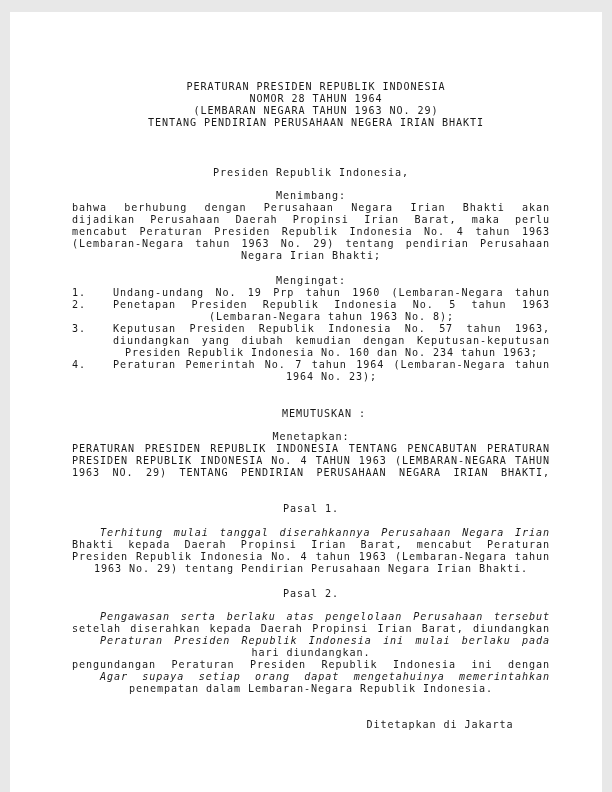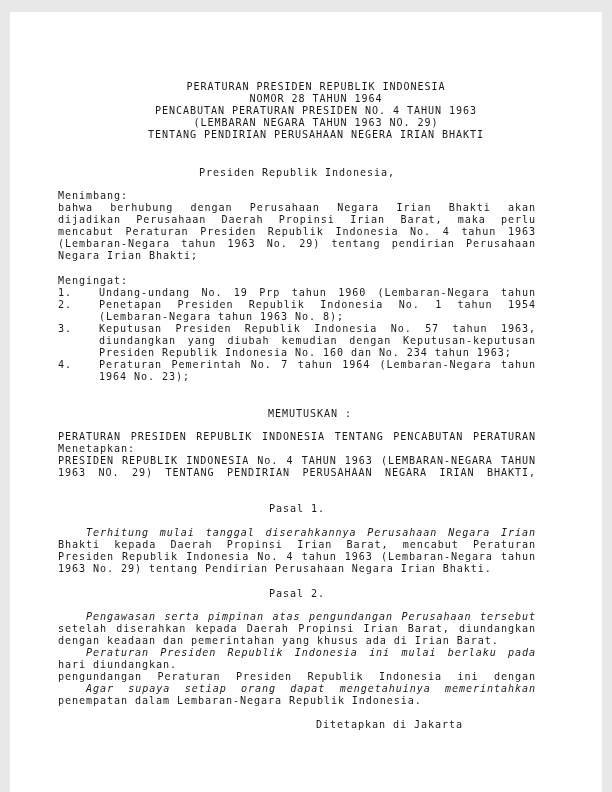--- a/index.html
+++ b/index.html
@@ -3,55 +3,54 @@
 <meta charset="utf-8">
 <style>
   html,body { margin:0; padding:0; background:#e8e8e8; }
   .page {
     position:relative; width:592px; height:792px; margin:12px auto;
     background:#ffffff; color:#1a1a1a;
     font-family:"DejaVu Sans Mono","Liberation Mono",monospace;
     font-size:10.1px; letter-spacing:0.92px;
     -webkit-font-smoothing:antialiased;
   }
-  .block { position:absolute; left:48px; width:478px; }
+  .block { position:absolute; left:62px; width:478px; }
   .b-title      { top:69px; left:62px; width:488px; }
   .b-salutation { top:155px; }
   .b-menimbang  { top:178px; }
   .b-mengingat  { top:263px; }
   .b-memutuskan { top:396px; }
   .b-menetapkan { top:419px; }
   .b-pasal1-h   { top:491px; }
   .b-pasal1     { top:515px; }
   .b-pasal2-h   { top:576px; }
   .b-pasal2     { top:599px; }
   .b-closing    { top:707px; }
 
   .line { height:12px; line-height:12px; overflow:hidden; }
-  .ll { text-align:left; white-space:pre; }        
+  .ll { text-align:center; white-space:pre; }        
   .cl { text-align:center; }                       
   .jl { text-align:justify; }                      
   .jl::after { content:""; display:inline-block; width:100%; }
   .ind { padding-left:28px;font-style:italic; }                      
   .shift { padding-left:26px; }                    
 
   .li { position:relative; padding-left:41px; }    
   .li .num { position:absolute; left:0; top:0; height:12px; line-height:12px; }
 
   .closing-line { padding-left:258px; white-space:pre; }
 </style>
 </head>
 <body>
 
 <div class="page">
 
   <div class="block b-title">
     <div class="line cl">PERATURAN PRESIDEN REPUBLIK INDONESIA</div>
     <div class="line cl">NOMOR 28 TAHUN 1964</div>
-    <div class="line cl">PENCABUTAN PERATURAN PRESIDEN NO. 4 TAHUN 1963</div>
     <div class="line cl">(LEMBARAN NEGARA TAHUN 1963 NO. 29)</div>
     <div class="line cl">TENTANG PENDIRIAN PERUSAHAAN NEGERA IRIAN BHAKTI</div>
   </div>
 
   <div class="block b-salutation">
     <div class="line cl">Presiden Republik Indonesia,</div>
   </div>
 
   <div class="block b-menimbang">
     <div class="line ll">Menimbang:</div>
@@ -63,66 +62,65 @@
   </div>
 
   <div class="block b-mengingat">
     <div class="line ll">Mengingat:</div>
     <div class="li">
       <span class="num">1.</span>
       <div class="line jl">Undang-undang No. 19 Prp tahun 1960 (Lembaran-Negara tahun</div>
     </div>
     <div class="li">
       <span class="num">2.</span>
-      <div class="line jl">Penetapan Presiden Republik Indonesia No. 1 tahun 1954</div>
+      <div class="line jl">Penetapan Presiden Republik Indonesia No. 5 tahun 1963</div>
       <div class="line ll">(Lembaran-Negara tahun 1963 No. 8);</div>
     </div>
     <div class="li">
       <span class="num">3.</span>
       <div class="line jl">Keputusan Presiden Republik Indonesia No. 57 tahun 1963,</div>
       <div class="line jl">diundangkan yang diubah kemudian dengan Keputusan-keputusan</div>
       <div class="line ll">Presiden Republik Indonesia No. 160 dan No. 234 tahun 1963;</div>
     </div>
     <div class="li">
       <span class="num">4.</span>
       <div class="line jl">Peraturan Pemerintah No. 7 tahun 1964 (Lembaran-Negara tahun</div>
       <div class="line ll">1964 No. 23);</div>
     </div>
   </div>
 
   <div class="block b-memutuskan">
     <div class="line cl shift">MEMUTUSKAN :</div>
   </div>
 
   <div class="block b-menetapkan">
+    <div class="line ll">Menetapkan:</div>
     <div class="line jl">PERATURAN PRESIDEN REPUBLIK INDONESIA TENTANG PENCABUTAN PERATURAN</div>
-    <div class="line ll">Menetapkan:</div>
     <div class="line jl">PRESIDEN REPUBLIK INDONESIA No. 4 TAHUN 1963 (LEMBARAN-NEGARA TAHUN</div>
     <div class="line jl">1963 NO. 29) TENTANG PENDIRIAN PERUSAHAAN NEGARA IRIAN BHAKTI,</div>
   </div>
 
   <div class="block b-pasal1-h">
     <div class="line cl">Pasal 1.</div>
   </div>
 
   <div class="block b-pasal1">
     <div class="line jl ind">Terhitung mulai tanggal diserahkannya Perusahaan Negara Irian</div>
     <div class="line jl">Bhakti kepada Daerah Propinsi Irian Barat, mencabut Peraturan</div>
     <div class="line jl">Presiden Republik Indonesia No. 4 tahun 1963 (Lembaran-Negara tahun</div>
     <div class="line ll">1963 No. 29) tentang Pendirian Perusahaan Negara Irian Bhakti.</div>
   </div>
 
   <div class="block b-pasal2-h">
     <div class="line cl">Pasal 2.</div>
   </div>
 
   <div class="block b-pasal2">
-    <div class="line jl ind">Pengawasan serta pimpinan atas pengundangan Perusahaan tersebut</div>
+    <div class="line jl ind">Pengawasan serta berlaku atas pengelolaan Perusahaan tersebut</div>
     <div class="line jl">setelah diserahkan kepada Daerah Propinsi Irian Barat, diundangkan</div>
-    <div class="line ll">dengan keadaan dan pemerintahan yang khusus ada di Irian Barat.</div>
     <div class="line jl ind">Peraturan Presiden Republik Indonesia ini mulai berlaku pada</div>
     <div class="line ll">hari diundangkan.</div>
     <div class="line jl">pengundangan Peraturan Presiden Republik Indonesia ini dengan</div>
     <div class="line jl ind">Agar supaya setiap orang dapat mengetahuinya memerintahkan</div>
     <div class="line ll">penempatan dalam Lembaran-Negara Republik Indonesia.</div>
   </div>
 
   <div class="block b-closing">
     <div class="line ll closing-line">Ditetapkan di Jakarta</div>
   </div>

